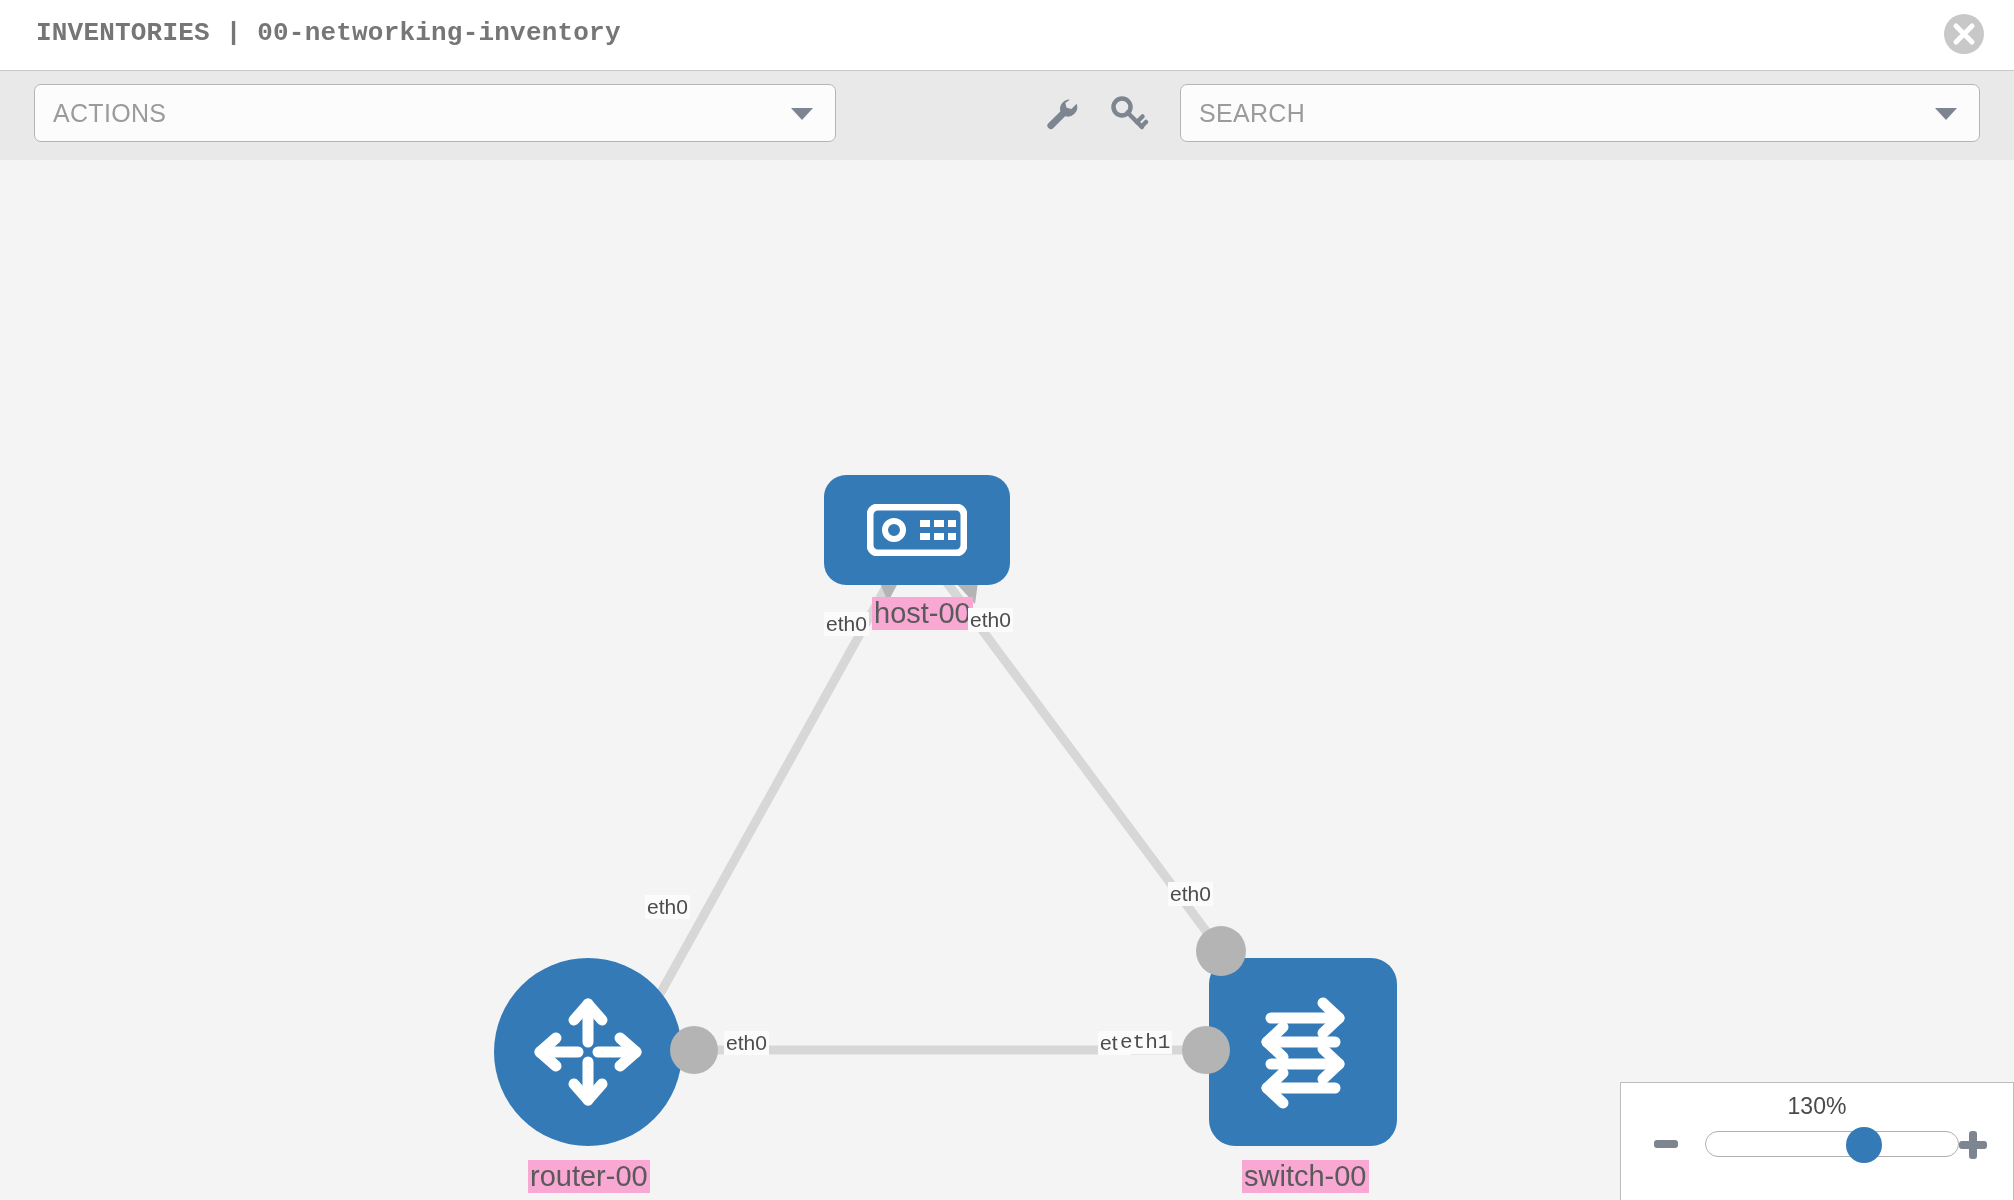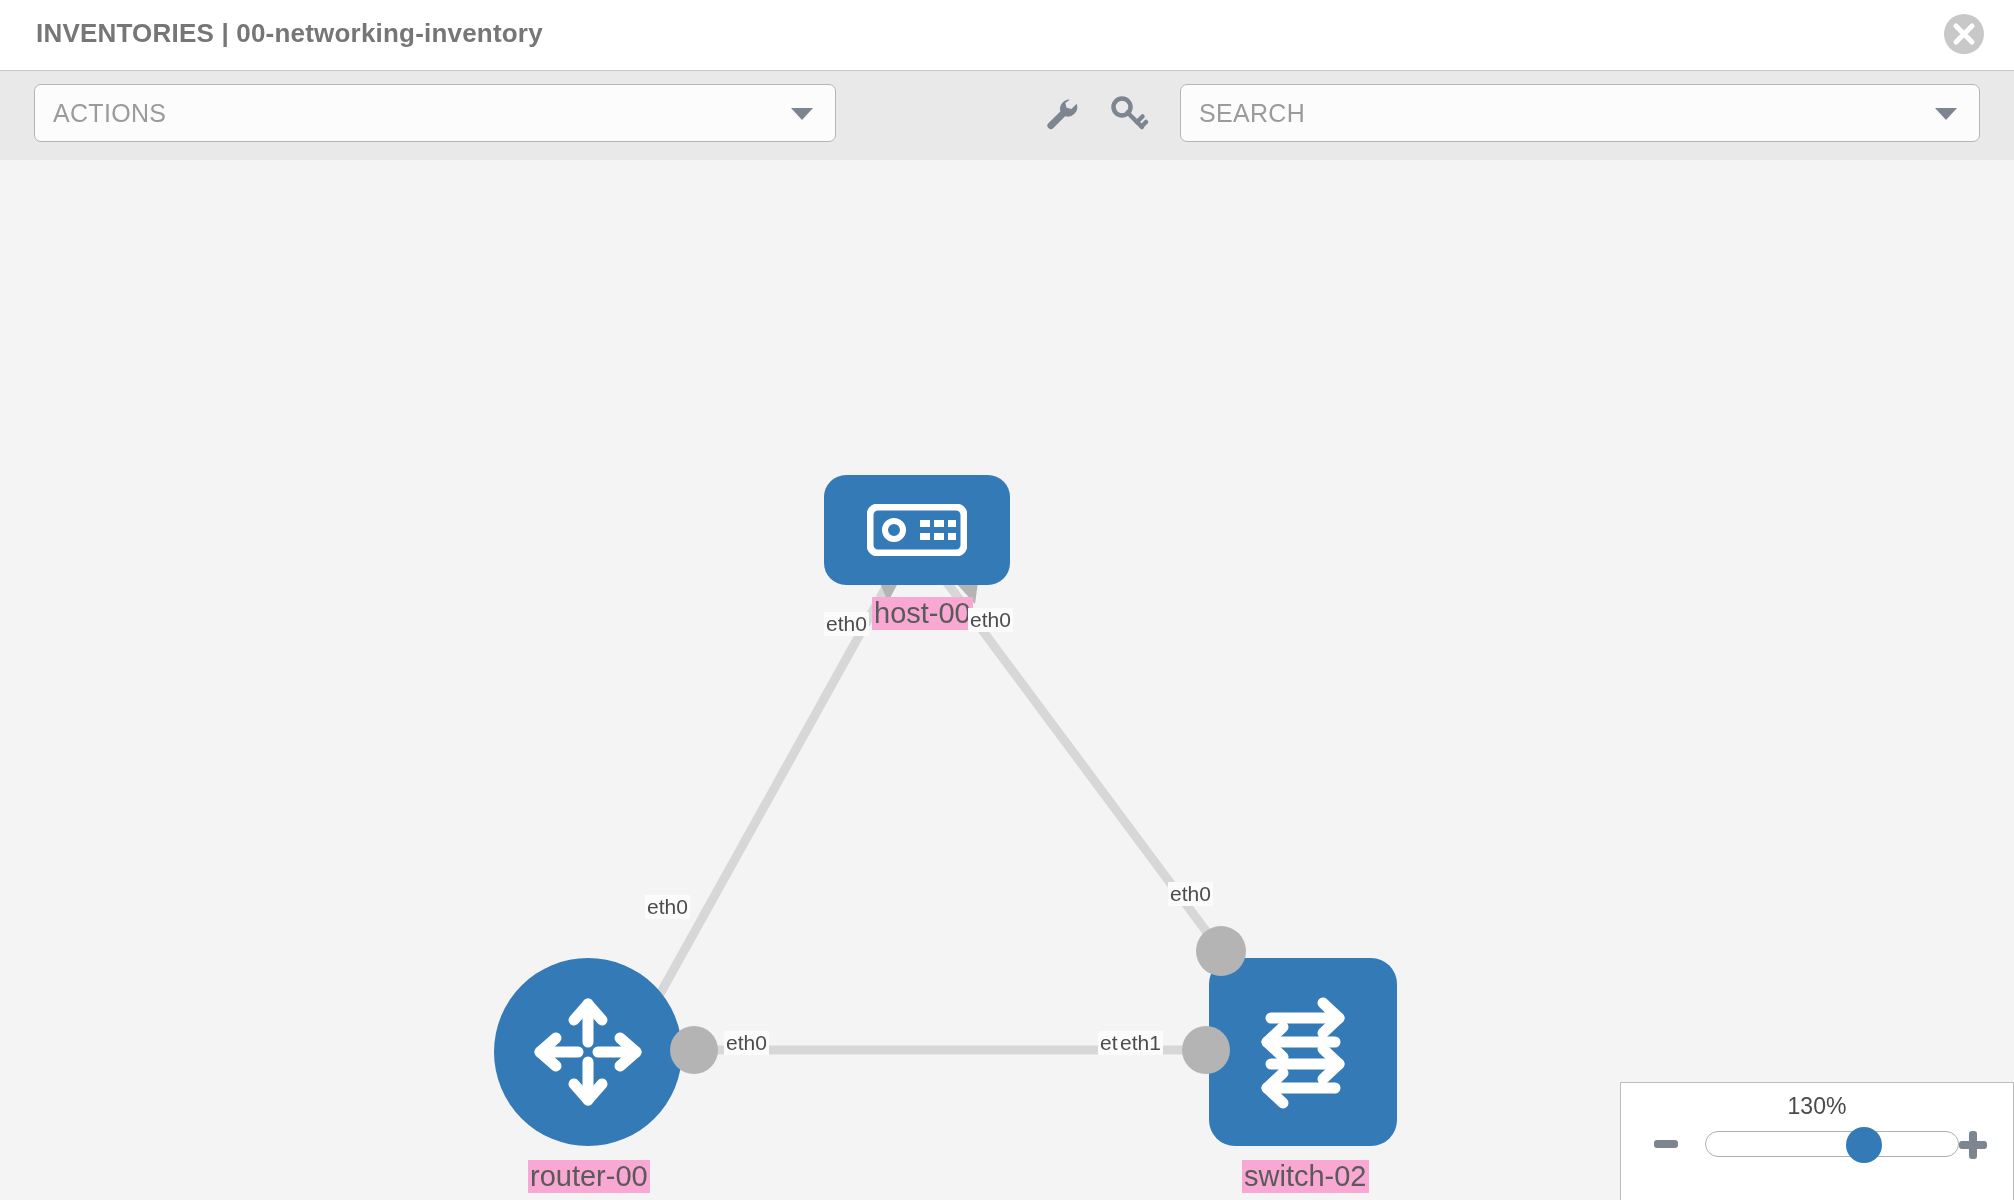--- a/index.html
+++ b/index.html
@@ -8,20 +8,21 @@
     font-family: "Liberation Sans", sans-serif;
     background: #ffffff;
     overflow: hidden;
   }
   #app { position: relative; width: 2014px; height: 1200px; }
 
   
   .header {
     position: absolute; left: 0; top: 0; width: 2014px; height: 70px;
     background: #ffffff;
+    font-family: Liberation Mono, monospace;
   }
   .header-title {
     position: absolute; left: 36px; top: 18px;
     font-size: 26px; font-weight: bold; color: #767676;
     letter-spacing: .2px; white-space: nowrap;
   }
   .close-btn {
     position: absolute; right: 30px; top: 14px;
     width: 40px; height: 40px; border-radius: 50%;
     background: #c8c8c8; cursor: pointer;
@@ -245,24 +246,24 @@
             <path d="M28 72 L96 72"></path>
               <path d="M80 57 L96 72 L80 87"></path>
             <path d="M92 96 L24 96"></path>
               <path d="M40 81 L24 96 L40 111"></path>
           </g>
         </svg>
       </div>
     </div>
     <div class="conn-dot" style="left:1196px; top:766px; width:50px; height:50px;"></div>
     <div class="conn-dot" style="left:1182px; top:866px; width:48px; height:48px;"></div>
-    <div class="node-label" style="left:1242px; top:1000px;">switch-02</div>
+    <div class="node-label" style="left:1242px; top:1000px;">switch-00</div>
     <div class="iface-label" style="left:1168px; top:722px;">eth0</div>
     <div class="iface-label" style="left:1098px; top:871px;">eth</div>
-    <div class="iface-label" style="left:1118px; top:871px;">eth1</div>
+    <div class="iface-label" style="left:1118px; top:871px;font-family:Liberation Mono, monospace;">eth1</div>
 
   </div>
 
   <div class="zoom-panel">
     <div class="zoom-value">130%</div>
     <div class="zoom-minus">
       <svg width="30" height="30" viewBox="0 0 30 30" aria-hidden="true">
         <rect x="3" y="11" width="24" height="8" rx="3" fill="#7d8590"></rect>
       </svg>
     </div>

